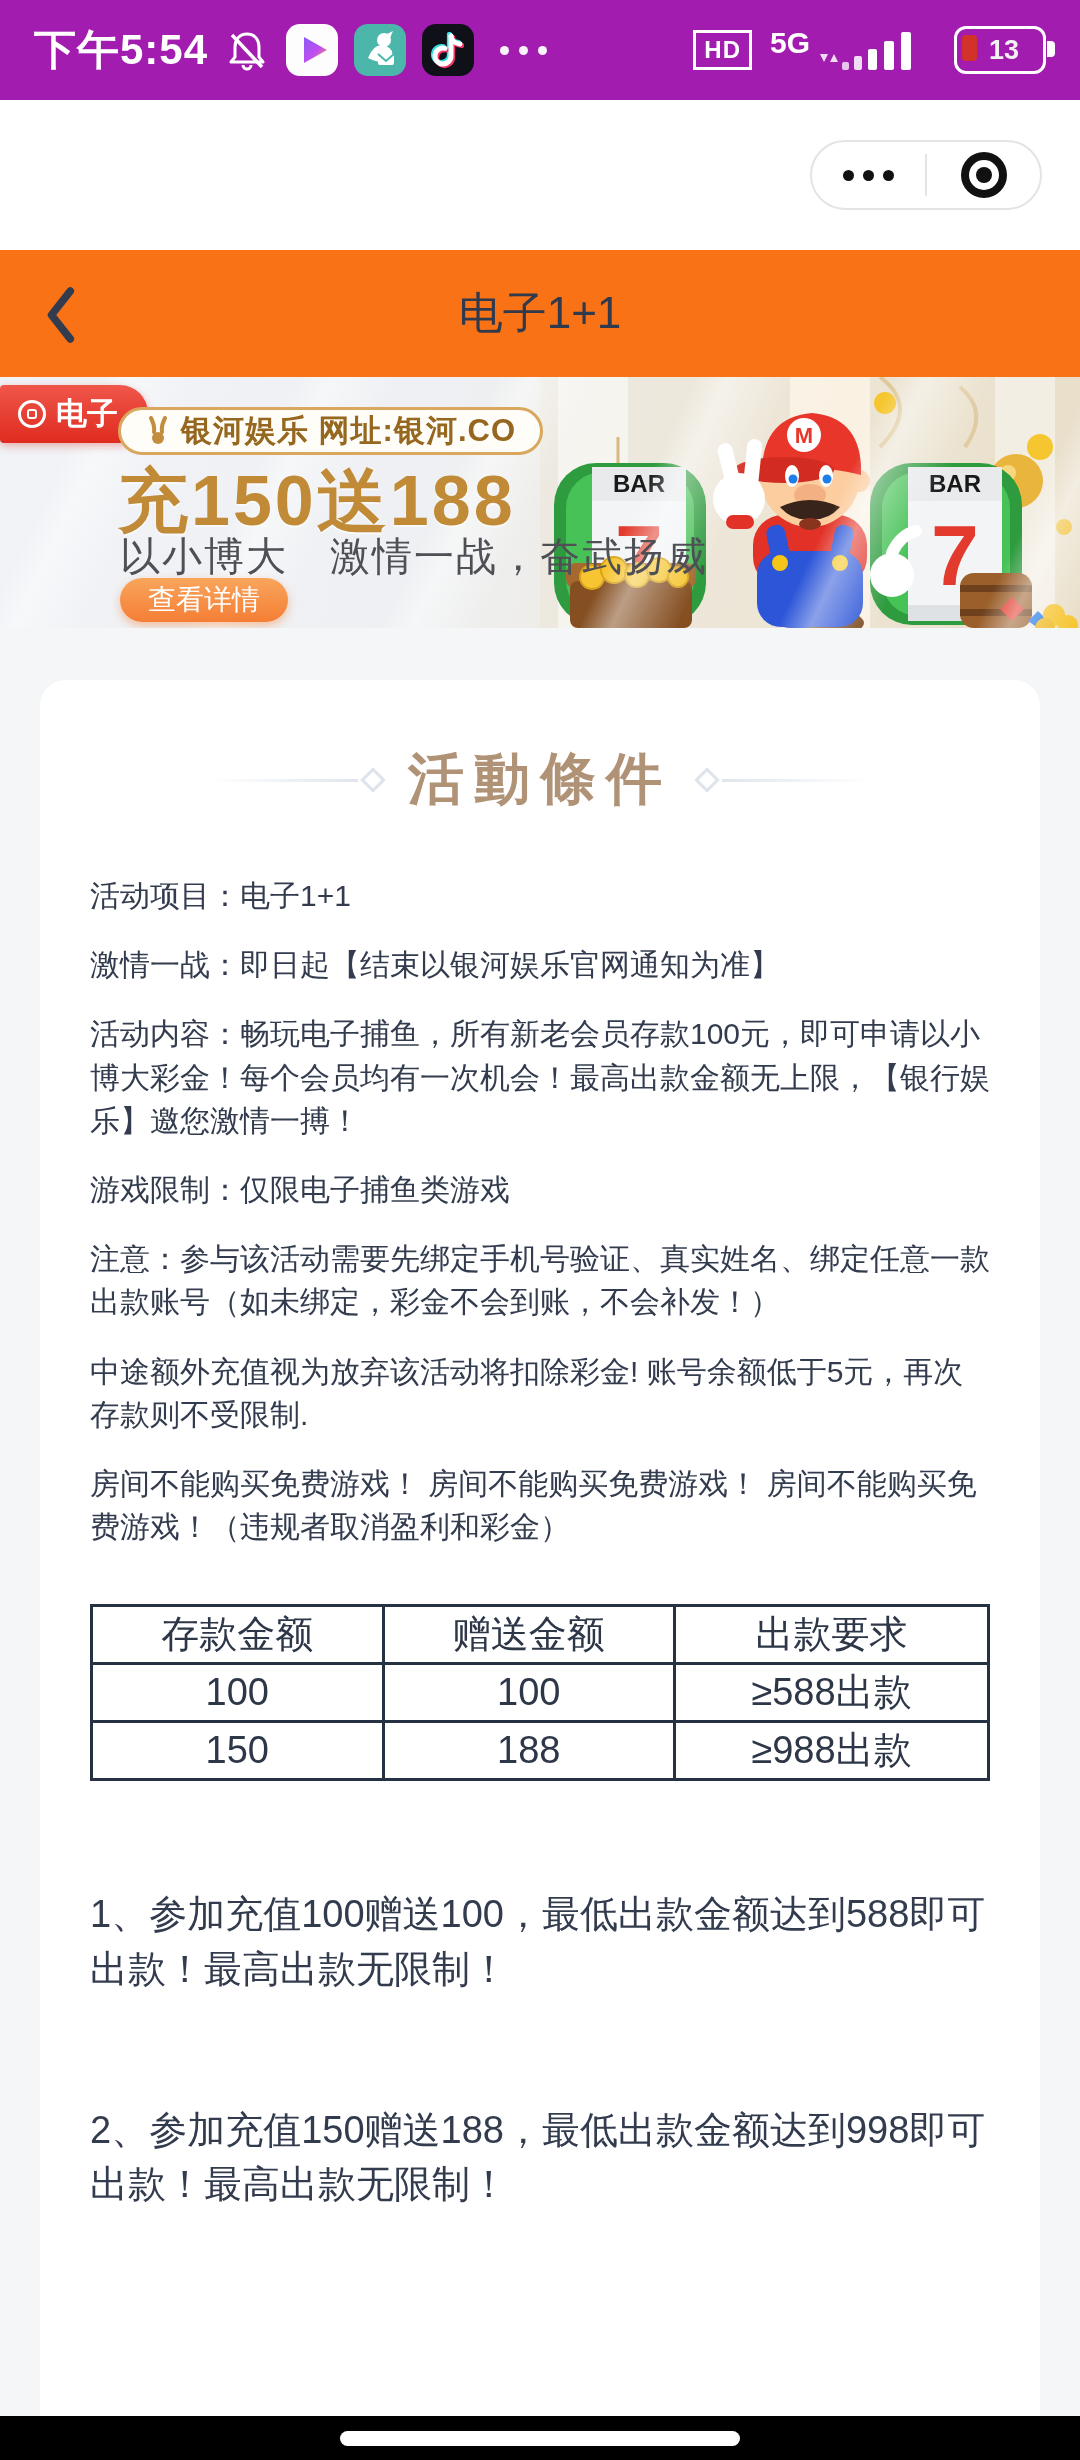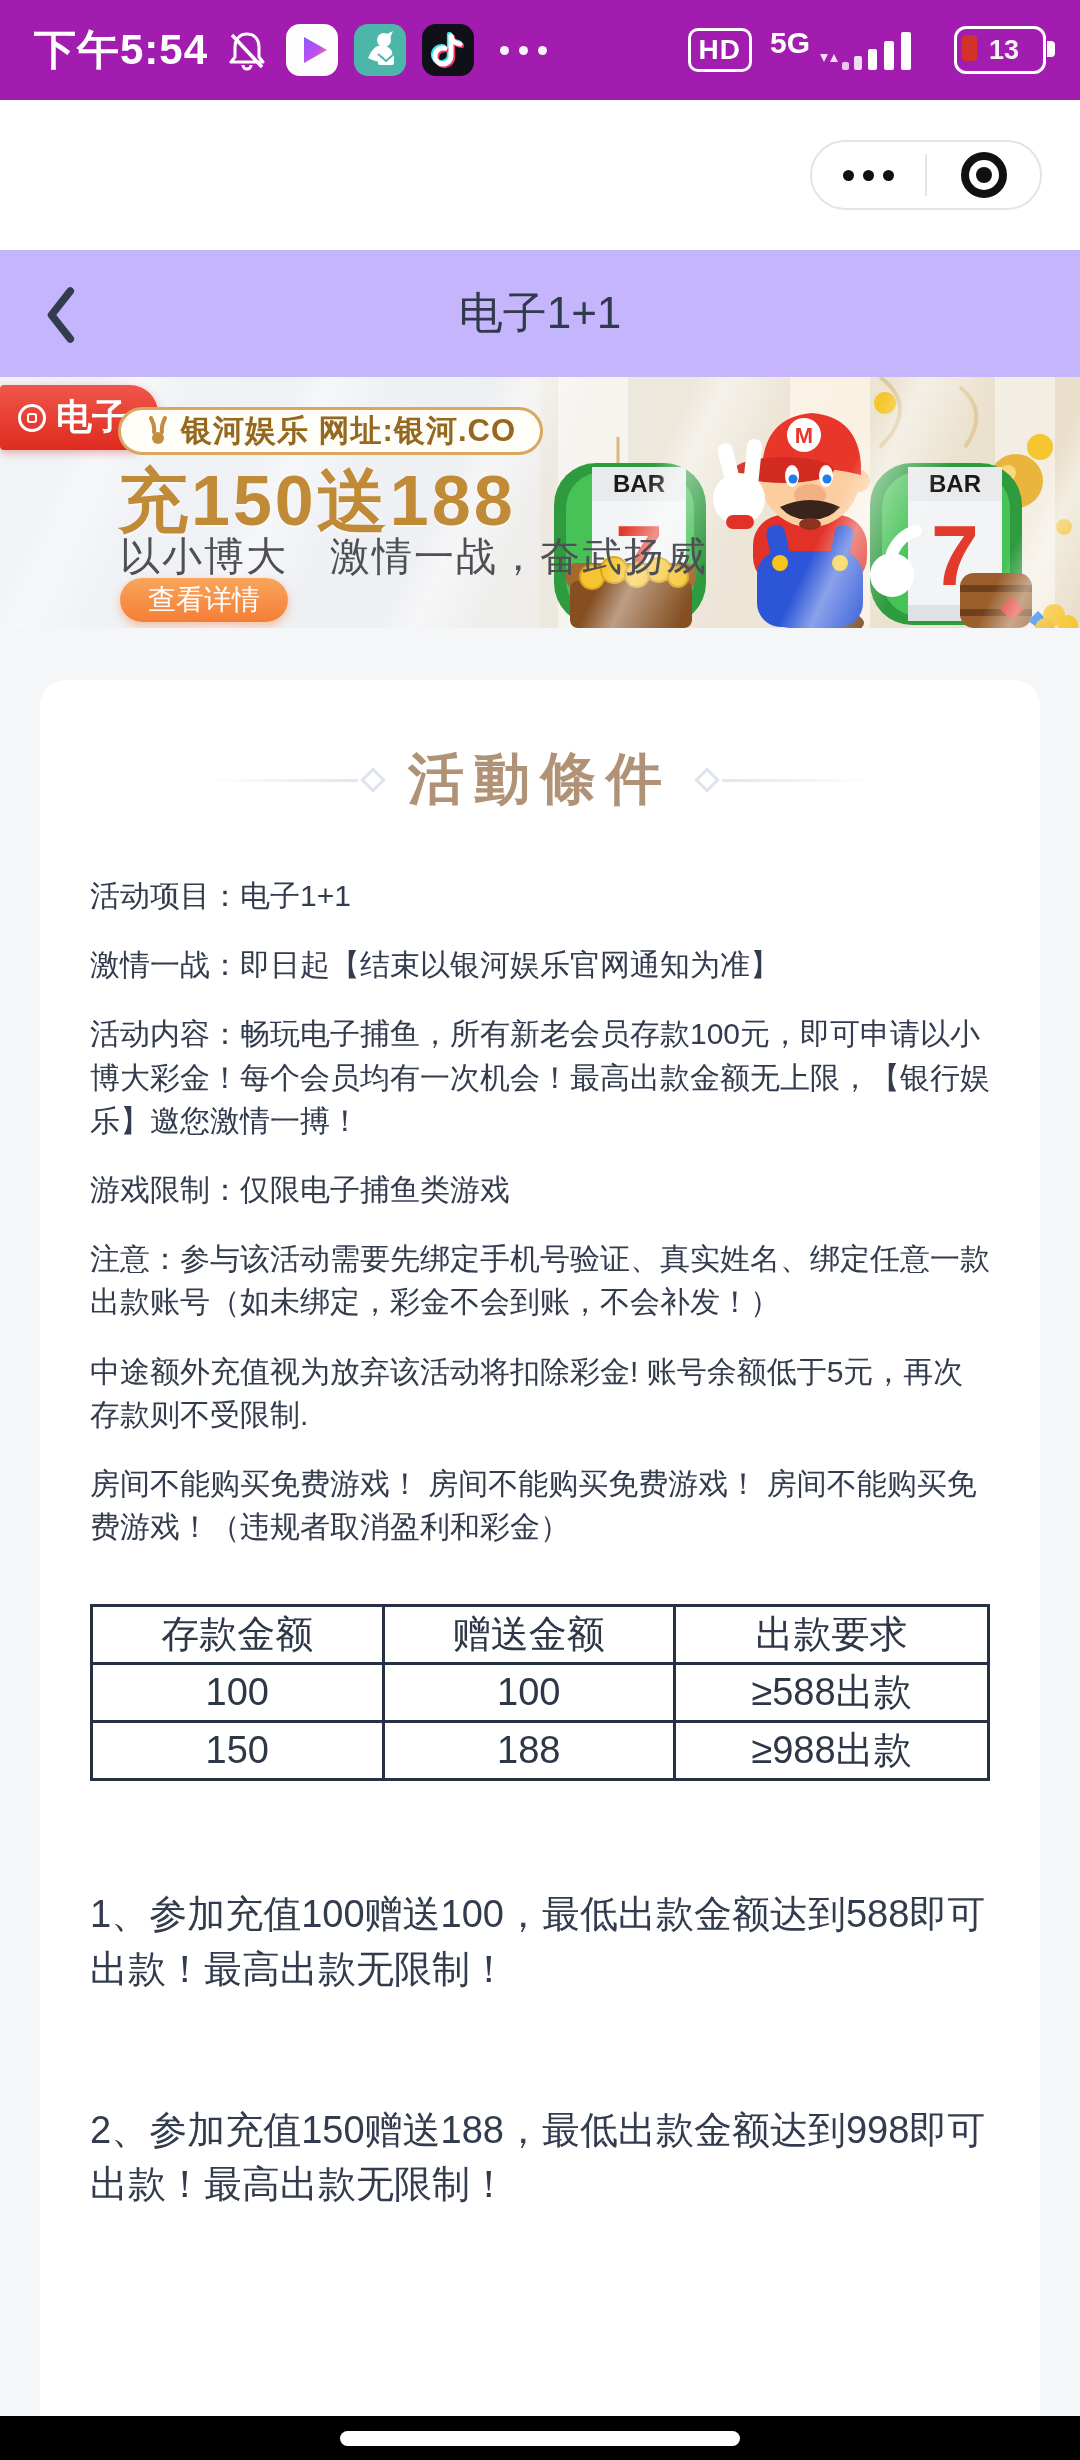--- a/index.html
+++ b/index.html
@@ -18,21 +18,21 @@
   .sb-time{ font-size:42px; font-weight:700; letter-spacing:1px; }
   .sb-bell{ width:46px; height:46px; }
   .sb-app{ width:52px; height:52px; border-radius:14px; position:relative; overflow:hidden; flex:0 0 auto; }
   .sb-app.play{ background:#fdfdfd; }
   .sb-app.bird{ background:#4db6ab; }
   .sb-app.tiktok{ background:#101018; }
   .sb-dots{ display:flex; gap:10px; margin-left:10px; }
   .sb-dots i{ width:9px; height:9px; border-radius:50%; background:#fff; opacity:.95; }
   .sb-right{ margin-left:auto; display:flex; align-items:center; gap:18px; }
   .hd-badge{
-    border:3px solid #fff; border-radius:10px; font-size:28px; font-weight:700;
+    border:3px solid #fff; border-radius:0; font-size:24px; font-weight:700;
     padding:3px 8px; letter-spacing:1px;
   }
   .net{ display:flex; align-items:flex-end; gap:6px; }
   .net-5g{ font-size:30px; font-weight:600; line-height:1; transform:translateY(-14px); }
   .battery{ position:relative; width:92px; height:48px; border:3px solid #fff; border-radius:12px;
     display:flex; align-items:center; justify-content:center; }
   .battery .fill{ position:absolute; left:5px; top:6px; width:15px; height:26px; border-radius:4px; background:#d2322a; }
   .battery .pct{ font-size:27px; font-weight:600; color:#f2f2f2; padding-left:8px; }
   .battery .nub{ position:absolute; right:-12px; top:12px; width:8px; height:16px; background:#fff; border-radius:0 4px 4px 0; }
 
@@ -49,41 +49,41 @@
   .capsule .half{ flex:1; display:flex; align-items:center; justify-content:center; height:100%; cursor:pointer; }
   .capsule .divider{ width:2px; height:42px; background:#e4e4e4; }
   .more-dots{ display:flex; gap:9px; }
   .more-dots i{ width:11px; height:11px; border-radius:50%; background:#111; }
   .target-ring{ width:46px; height:46px; border:8px solid #111; border-radius:50%;
     display:flex; align-items:center; justify-content:center; }
   .target-ring i{ width:16px; height:16px; background:#111; border-radius:50%; }
 
   
   .navbar{
-    height:127px; background:#c4b5fd; position:relative;
+    height:127px; background:#f97316; position:relative;
     display:flex; align-items:center; justify-content:center;
   }
   .nav-back{ position:absolute; left:40px; top:36px; width:40px; height:58px; cursor:pointer; }
   .nav-title{ font-size:44px; color:#303a4c; font-weight:500; }
 
   
   .banner{
     height:251px; position:relative; overflow:hidden;
     background:linear-gradient(103deg,#f1f3f7 0%,#eef0f3 40%,#efe8da 72%,#e7dcc5 100%);
   }
   .banner .sheen{
     position:absolute; inset:0;
     background:repeating-linear-gradient(115deg, rgba(255,255,255,0) 0 90px, rgba(255,255,255,.45) 120px, rgba(255,255,255,0) 180px);
     pointer-events:none;
   }
   .banner-scene{ position:absolute; right:0; top:0; height:251px; width:540px; }
   .banner-tag{
     position:absolute; left:0; top:8px; display:flex; align-items:center; gap:10px;
     background:linear-gradient(180deg,#f0564a 0%,#df2b1f 100%);
-    color:#fff; font-size:36px; font-weight:600;
+    color:#fff; font-size:31px; font-weight:600;
     padding:8px 30px 8px 18px; border-radius:4px 28px 28px 4px;
     box-shadow:0 3px 8px rgba(210,40,30,.35);
   }
   .slot-icon{ width:28px; height:28px; border:3px solid #fff; border-radius:50%;
     display:flex; align-items:center; justify-content:center; }
   .slot-icon i{ width:10px; height:10px; border:2px solid #fff; border-radius:3px; }
   .banner-badge{
     position:absolute; left:118px; top:30px; height:48px;
     display:inline-flex; align-items:center; gap:10px;
     border:3px solid #d9a85e; border-radius:26px; background:#fffdf8;

